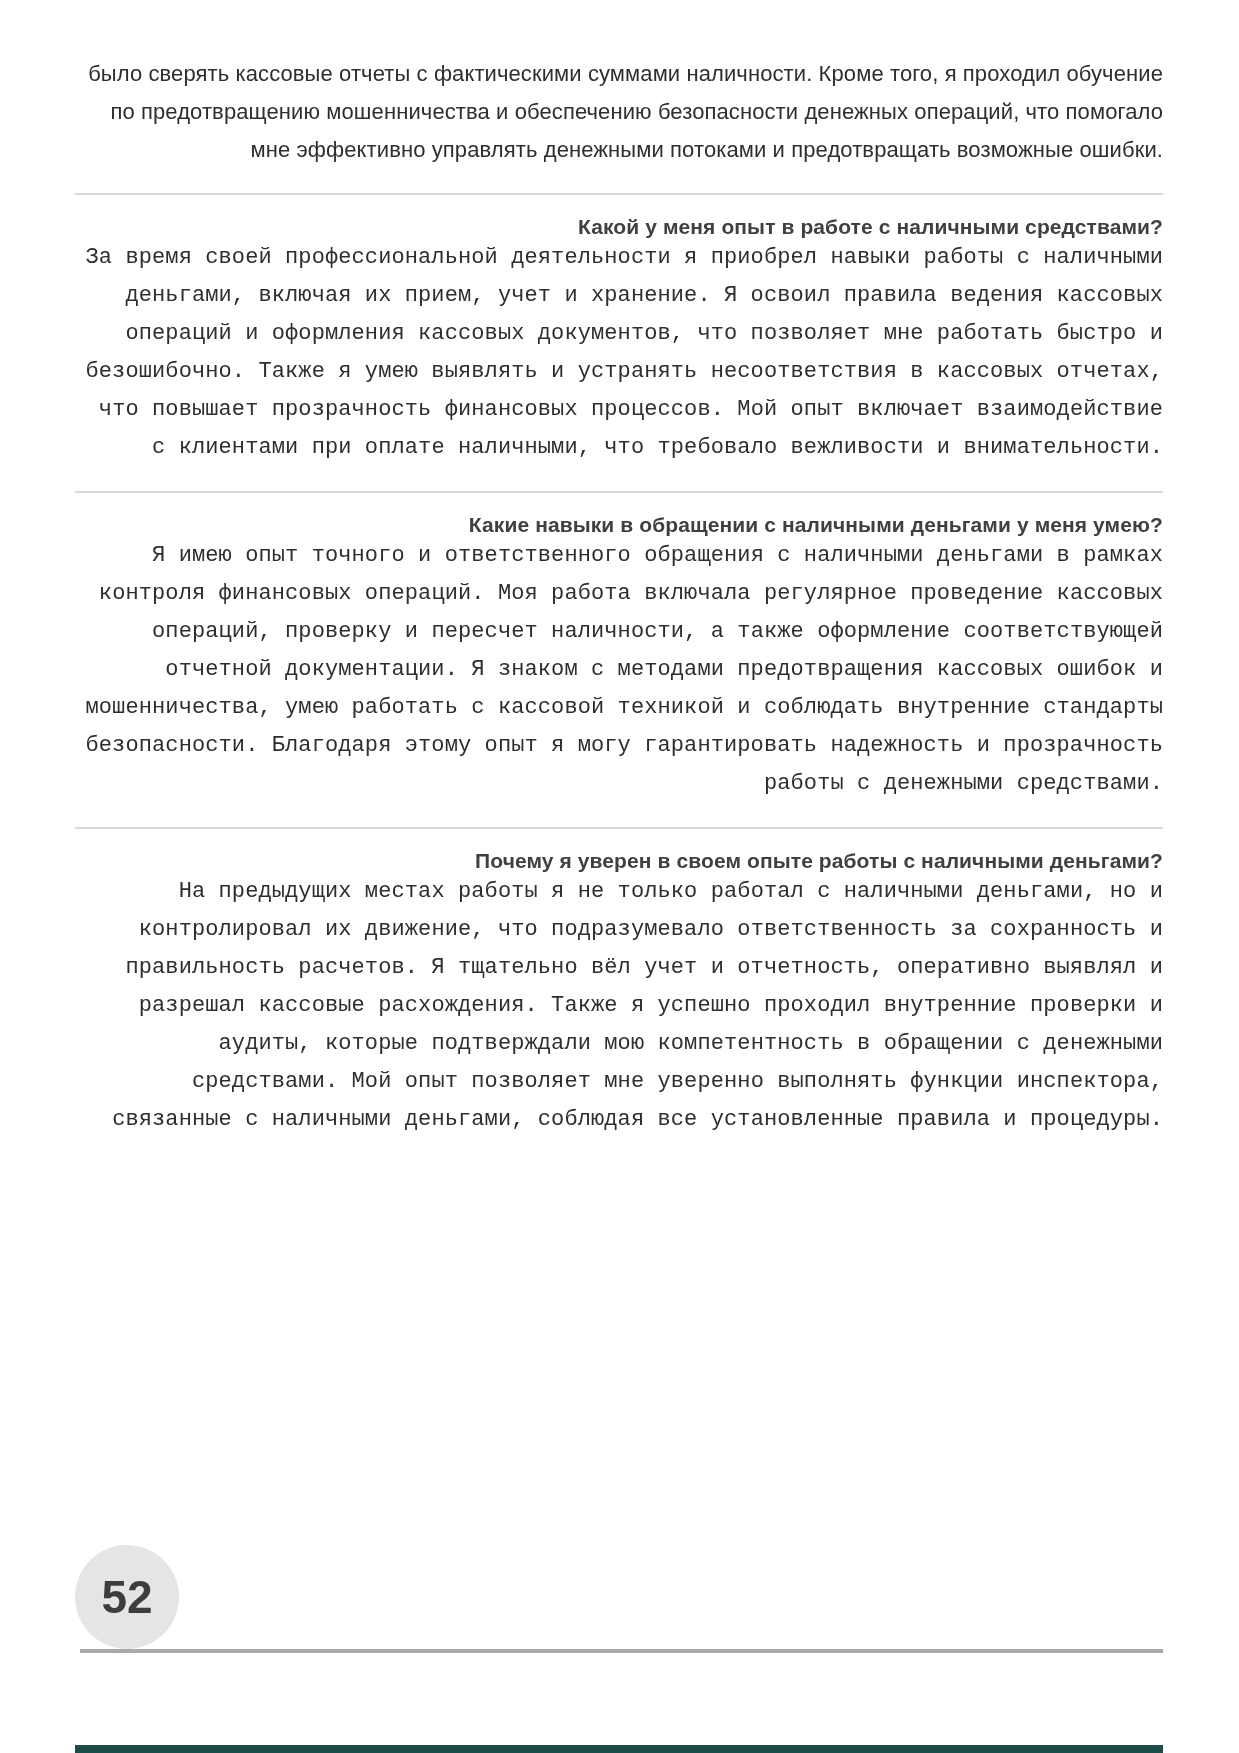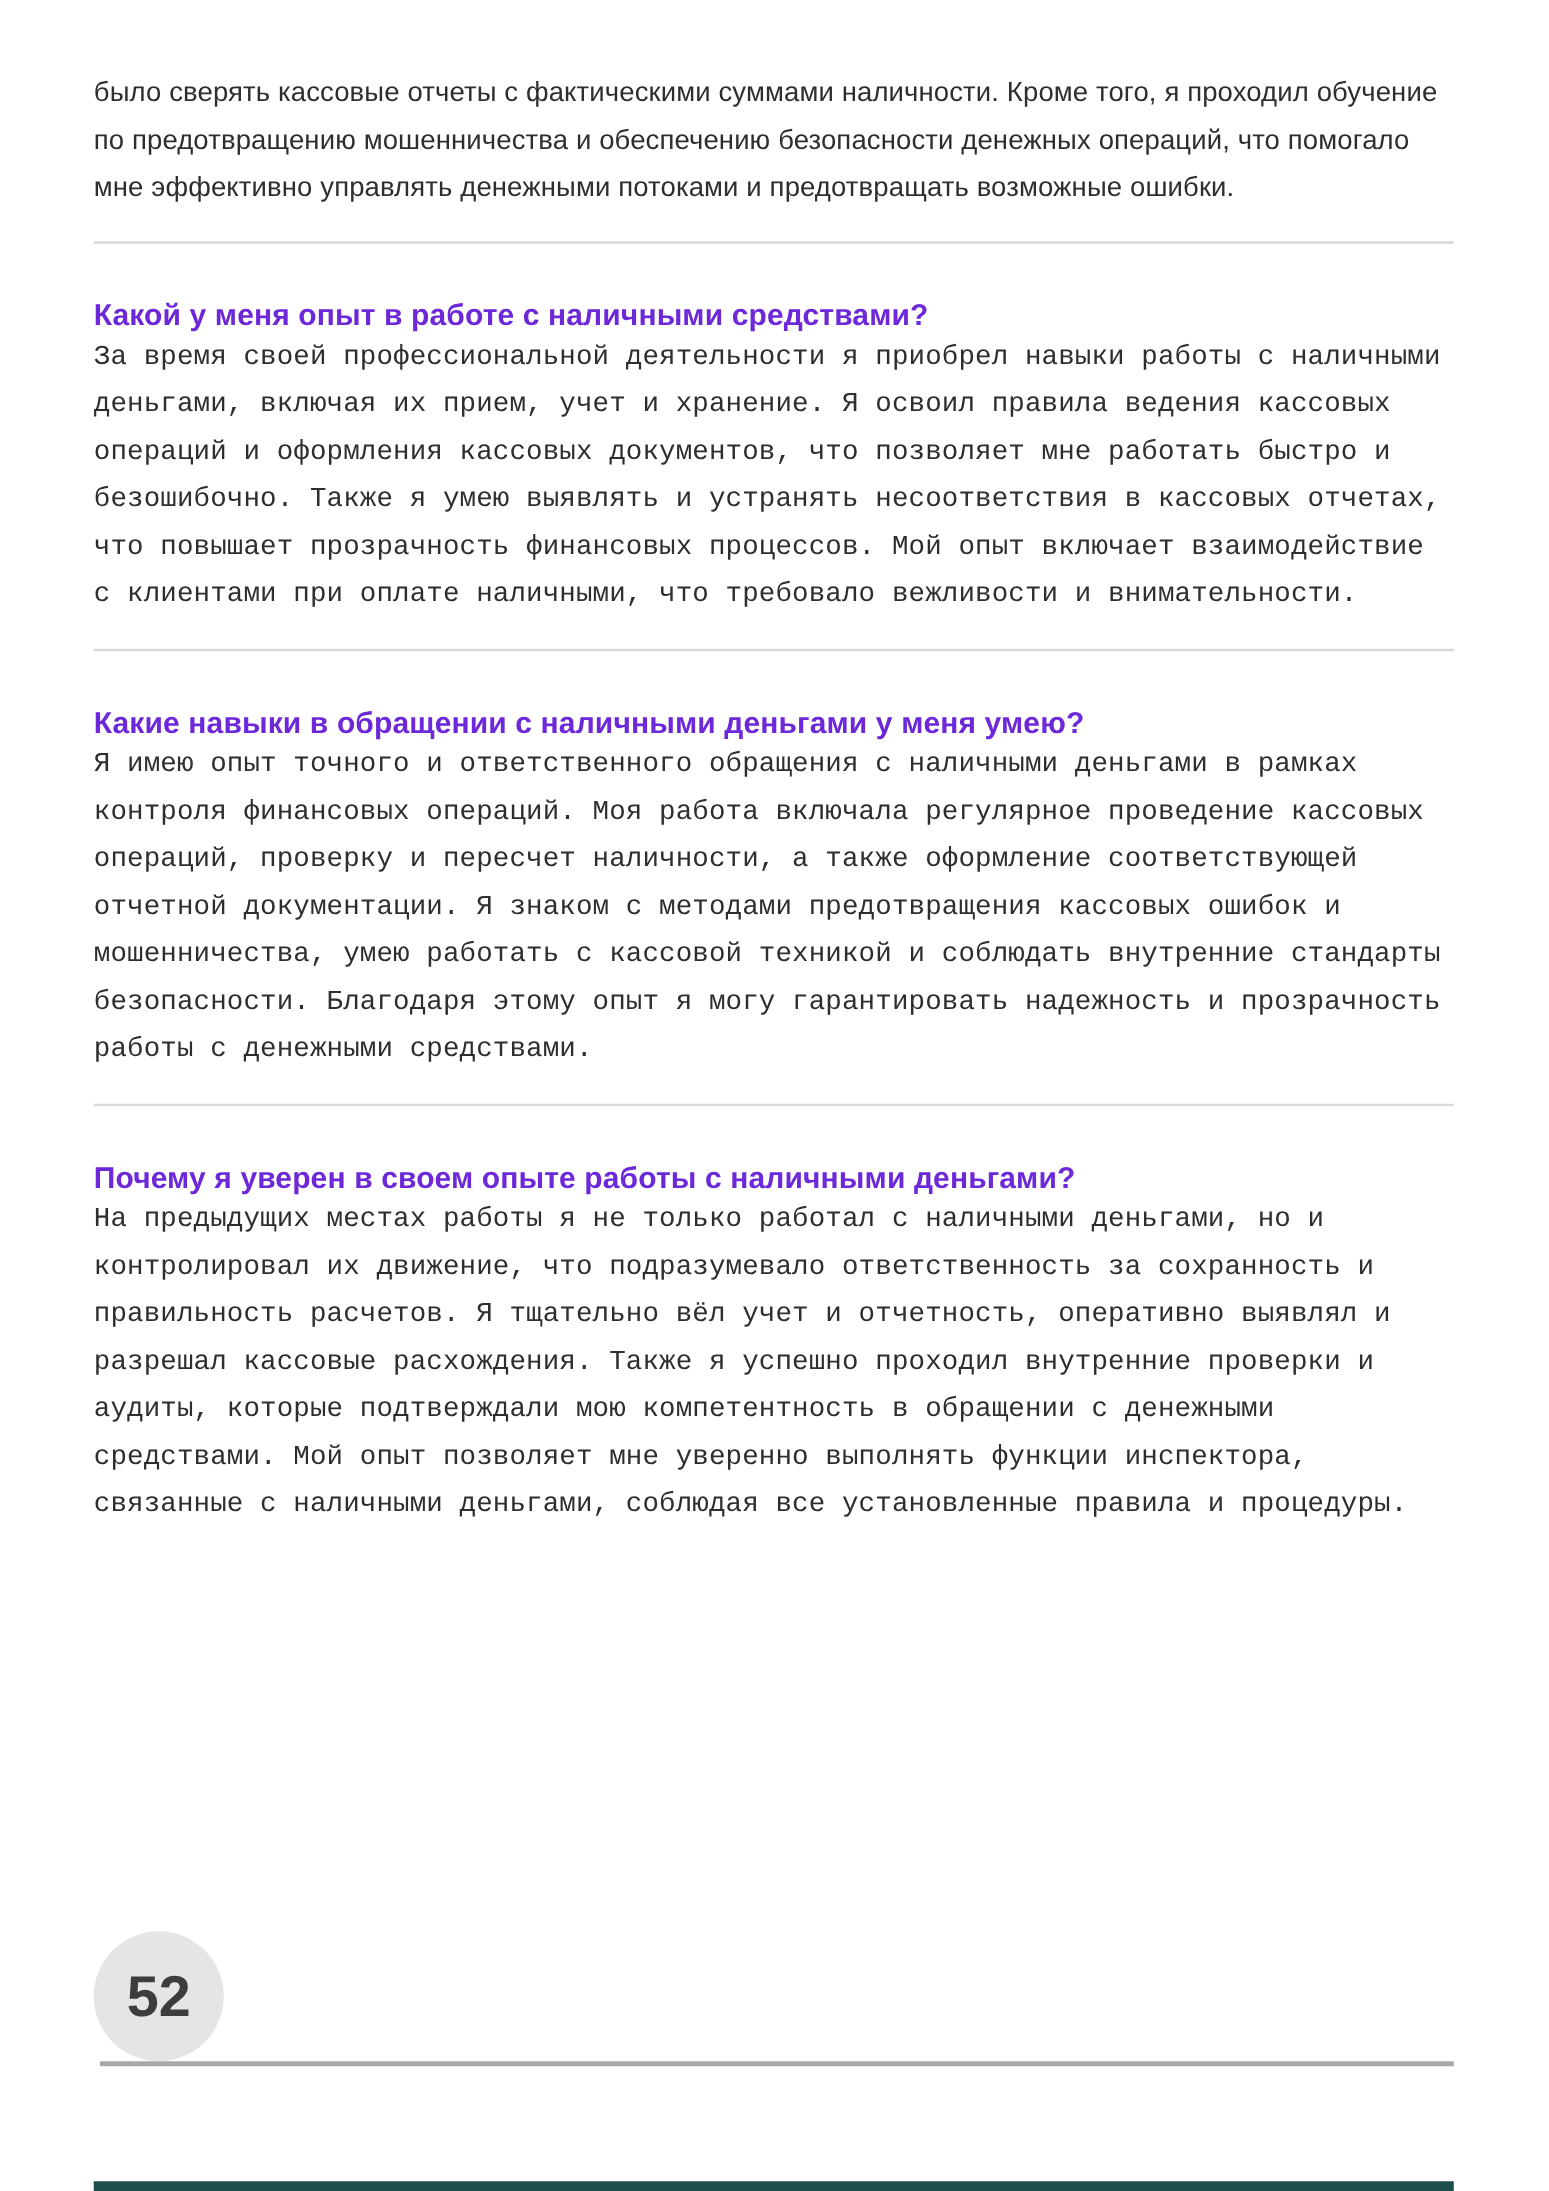--- a/index.html
+++ b/index.html
@@ -1,15 +1,15 @@
 <!DOCTYPE html>
 <html lang="ru"><head>
 <meta charset="utf-8">
 <style>
-  * { margin: 0; padding: 0; box-sizing: border-box; }
+  * { margin: 0; padding: 0; box-sizing: border-box; text-align: right; }
   html, body { background: #ffffff; }
   body {
     width: 1239px;
     height: 1753px;
     position: relative;
     font-family: "Liberation Sans", "DejaVu Sans", sans-serif;
     color: #2e2e2e;
     overflow: hidden;
   }
   .page {
@@ -26,24 +26,24 @@
   }
   .divider {
     border: none;
     height: 2px;
     background: #d9d9d9;
     margin: 0;
   }
   .divider.d1 { margin-top: 36px; }
   .qa-section .divider { margin-top: 24px; }
   .qa-heading {
-    font-size: 24px;
+    font-size: 21px;
     font-weight: bold;
-    color: #6d28d9;
-    margin-top: 44px;
+    color: #404040;
+    margin-top: 20px;
     letter-spacing: 0.1px;
   }
   .qa-body {
     font-family: Liberation Mono, monospace;
   }
   .question-header {
     position: absolute;
     left: 75px;
     top: 1545px;
     width: 1088px;

